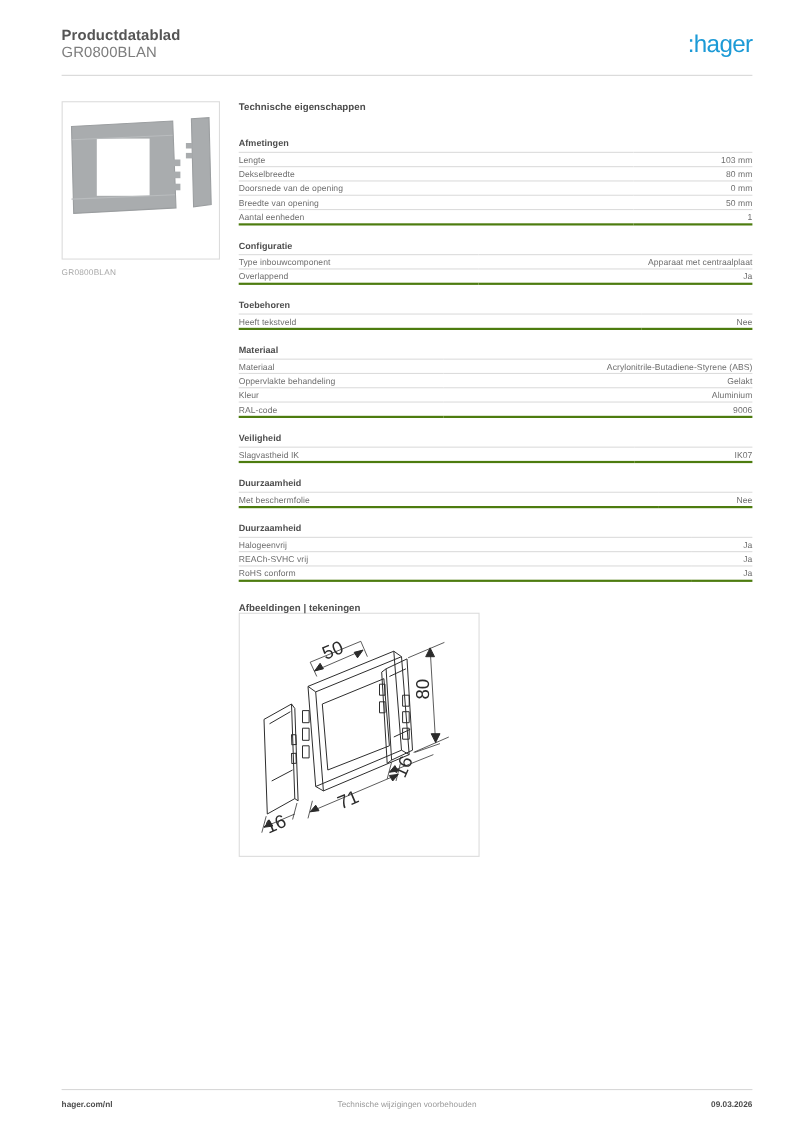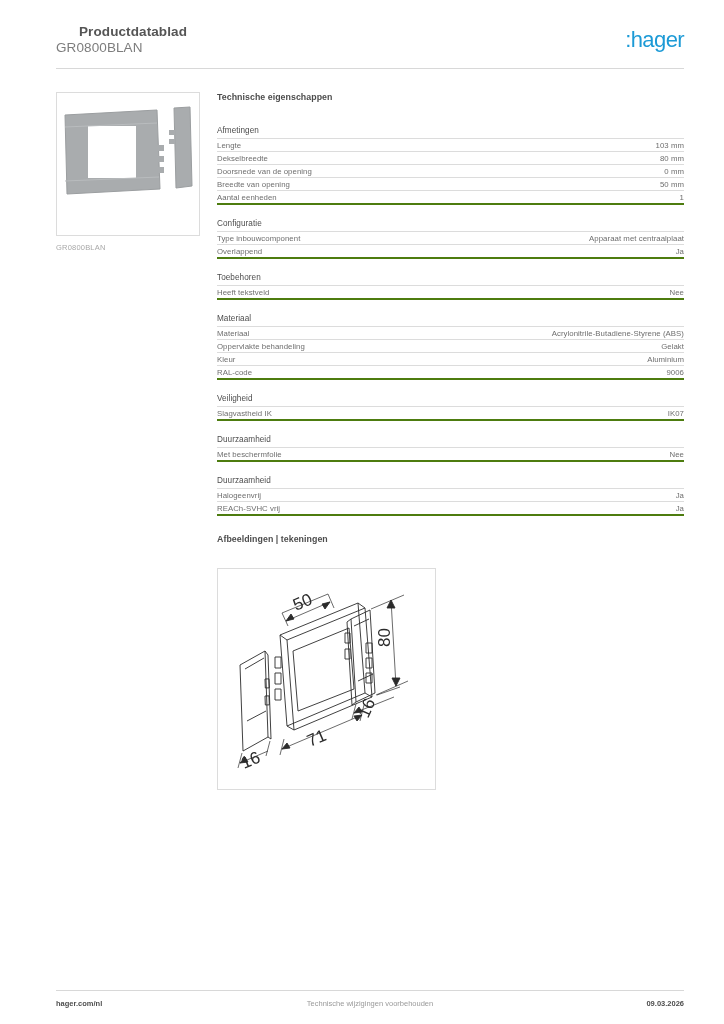--- a/index.html
+++ b/index.html
@@ -11,21 +11,21 @@
     overflow: hidden;
   }
   .page { position: relative; width: 724px; height: 1024px; }
 
   
   .header {
     position: absolute; left: 56px; top: 24px; width: 628px; height: 44px;
   }
   .doc-title {
     font-size: 13.5px; font-weight: bold; color: #555555;
-    letter-spacing: .1px; line-height: 16px; margin-left: 23px;
+    letter-spacing: .1px; line-height: 16px;
   }
   .doc-subtitle {
     font-size: 13.5px; font-weight: normal; color: #7d7d7d;
     letter-spacing: .1px; line-height: 16px;
   }
   .logo {
     position: absolute; right: 0; top: 4px;
     font-size: 22px; font-weight: normal; letter-spacing: -.6px;
     line-height: 24px;
   }
@@ -52,38 +52,38 @@
   .product-name {
     font-size: 8.8px; font-weight: bold; color: #4d4d4d;
     letter-spacing: .05px; margin-bottom: 30px;
   }
   .section-title {
     font-size: 8.8px; font-weight: bold; color: #4d4d4d;
     letter-spacing: .05px; margin-bottom: 24px;
   }
   .group { margin-bottom: 14px; }
   .group-head {
-    font-size: 8.2px; font-weight: normal; color: #4d4d4d;
+    font-size: 8.2px; font-weight: bold; color: #4d4d4d;
     padding-bottom: 3px; letter-spacing: .05px;
   }
   table.spec { width: 100%; border-collapse: collapse; }
   table.spec tr { height: 13px; }
   table.spec td {
     border-top: 1px solid #dcdcdc;
     font-size: 7.8px; color: #6e6e6e;
     padding: 2px 0 1px 0; vertical-align: bottom;
     letter-spacing: .05px;
   }
   table.spec td.k { text-align: left; }
   table.spec td.v { text-align: right; }
   table.spec tr:last-child td { border-bottom: 2px solid #4d7c0f; }
 
   .draw-title {
     font-size: 8.8px; font-weight: bold; color: #4d4d4d;
-    margin-top: 18px; margin-bottom: 24px; letter-spacing: .05px;
+    margin-top: 18px; margin-bottom: 0; letter-spacing: .05px;
   }
   .draw-box {
     width: 219px; height: 222px;
     border: 1px solid #dcdcdc; background: #fff;
   }
 
   
   .footer-rule {
     position: absolute; left: 56px; top: 990px; width: 628px;
     height: 1px; background: #d8d8d8;
@@ -237,20 +237,24 @@
         <div class="group">
           <div class="group-head">Duurzaamheid</div>
           <table class="spec">
             <tbody>
               <tr>
                 <td class="k">Halogeenvrij</td>
                 <td class="v">Ja</td>
               </tr>
               <tr>
                 <td class="k">REACh-SVHC vrij</td>
+                <td class="v">Ja</td>
+              </tr>
+              <tr>
+                <td class="k">RoHS conform</td>
                 <td class="v">Ja</td>
               </tr>
             </tbody>
           </table>
         </div>
       </div>
 
     <div class="draw-title">Afbeeldingen | tekeningen</div>
 
     <div class="draw-box">

